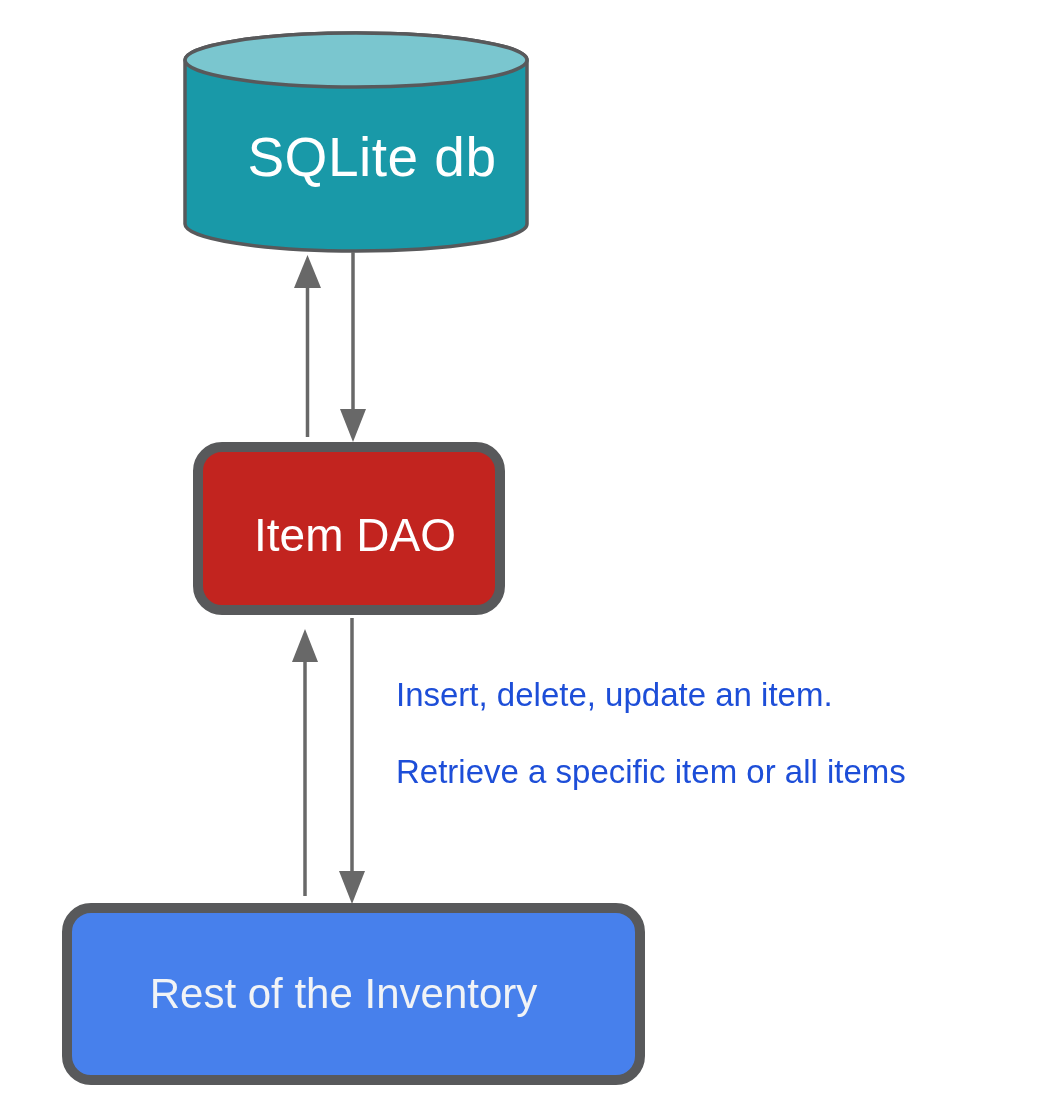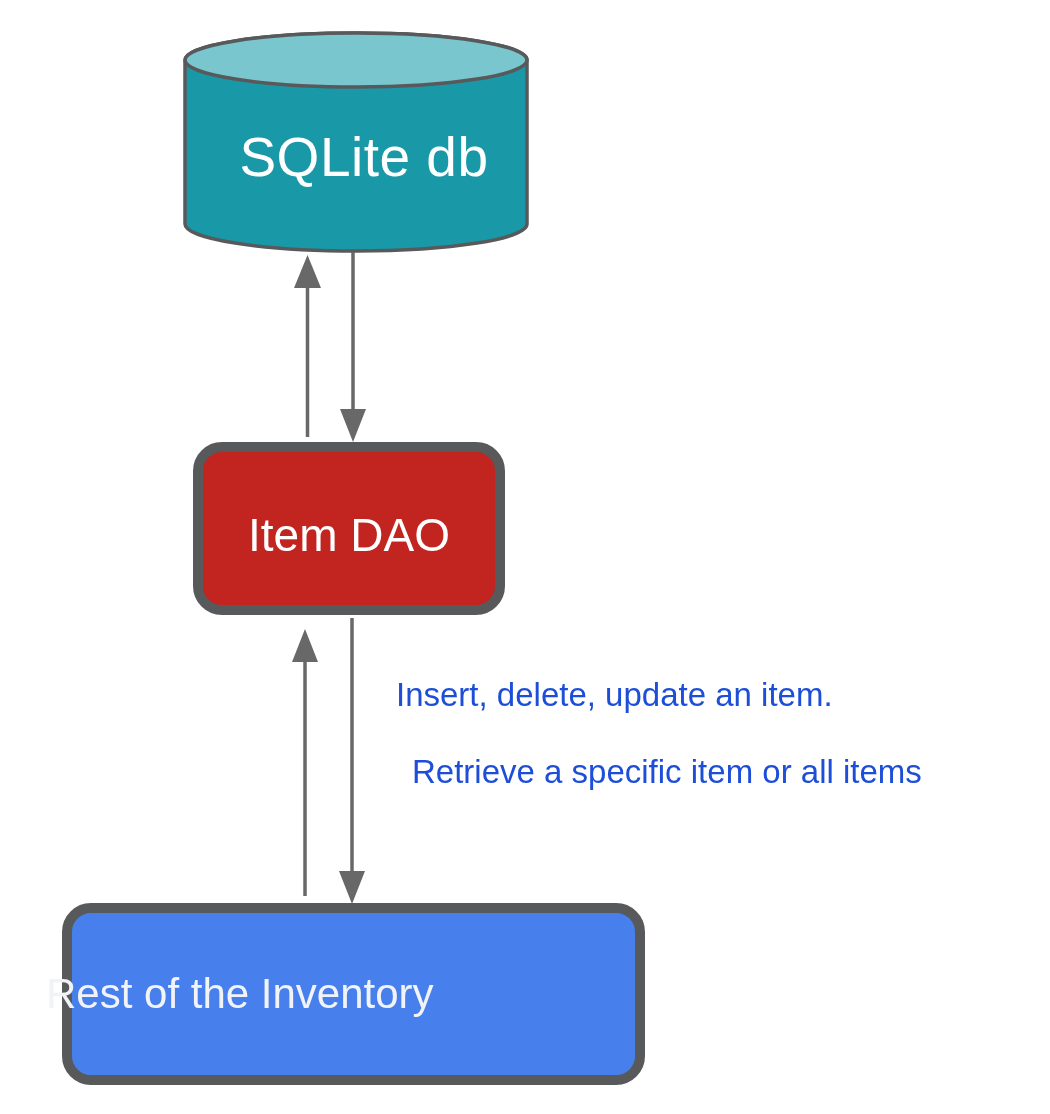--- a/index.html
+++ b/index.html
@@ -22,63 +22,64 @@
     width: 1050px;
     height: 1114px;
   }
   .label {
     position: absolute;
     text-align: center;
     color: #ffffff;
     -webkit-font-smoothing: antialiased;
   }
   .db-label {
-    left: 192px;
+    left: 200px;
     top: 130px;
     width: 344px;
     font-size: 55px;
     line-height: 55px;
     letter-spacing: 0.5px;
   }
   .dao-label {
     left: 193px;
     top: 442px;
     width: 312px;
     height: 186px;
     display: flex;
     align-items: center;
     justify-content: center;
     font-size: 46px;
+    padding-left: 6px;
   }
   .app-label {
-    left: 46px;
+    left: 52px;
     top: 903px;
     width: 583px;
     height: 182px;
     display: flex;
     flex-direction: column;
-    align-items: flex-start;
+    align-items: center;
     justify-content: center;
     font-size: 42px;
     line-height: 58px;
     color: #F1F3F6;
   }
   .annotation {
     position: absolute;
     left: 396px;
     top: 676px;
     width: 640px;
     color: #1d4ed8;
     font-size: 33px;
   }
   .annotation .line1 {
     margin: 0 0 39px 0;
   }
   .annotation .line2 {
-    margin: 16px;
+    margin: 0;
   }
 </style>
 </head>
 <body>
 
 <div class="canvas">
 
   <svg class="shapes" viewBox="0 0 1050 1114" xmlns="http://www.w3.org/2000/svg">
 
     <path d="M 185 60 V 224 A 171 27 0 0 0 527 224 V 60 A 171 27 0 0 0 185 60 Z" stroke-width="3.5" fill="#1999A8" stroke="#58595B"></path>

